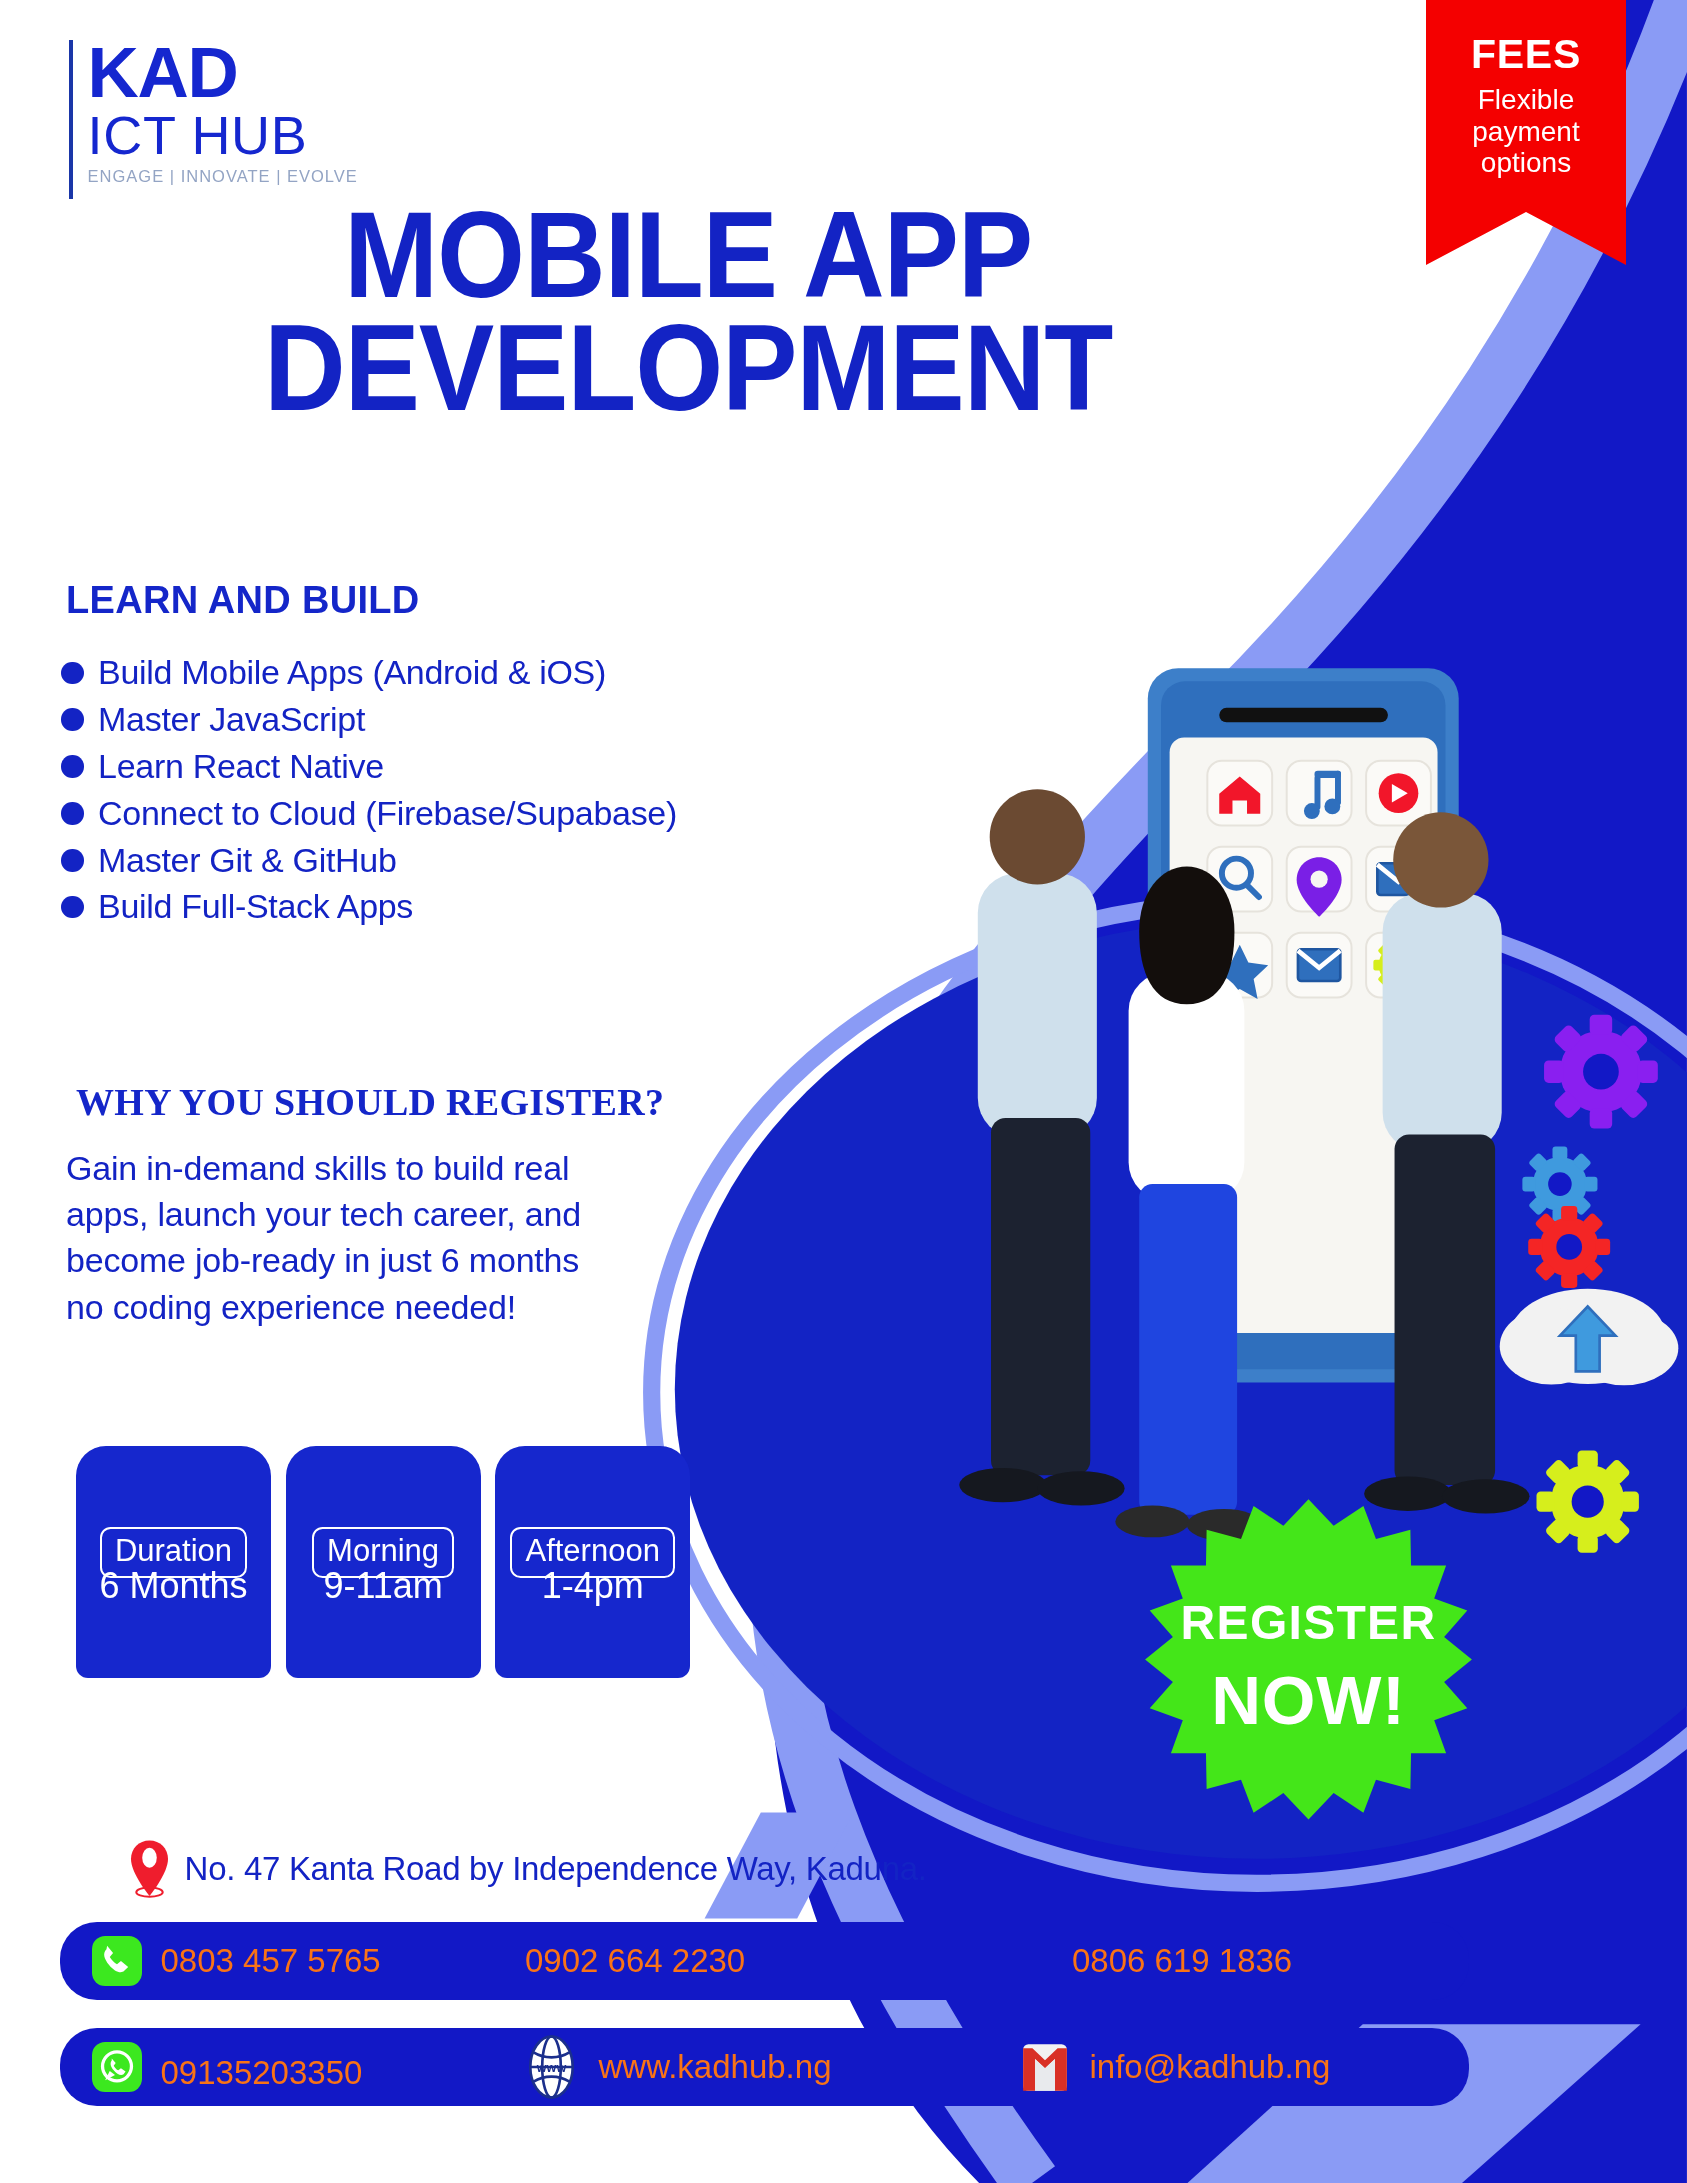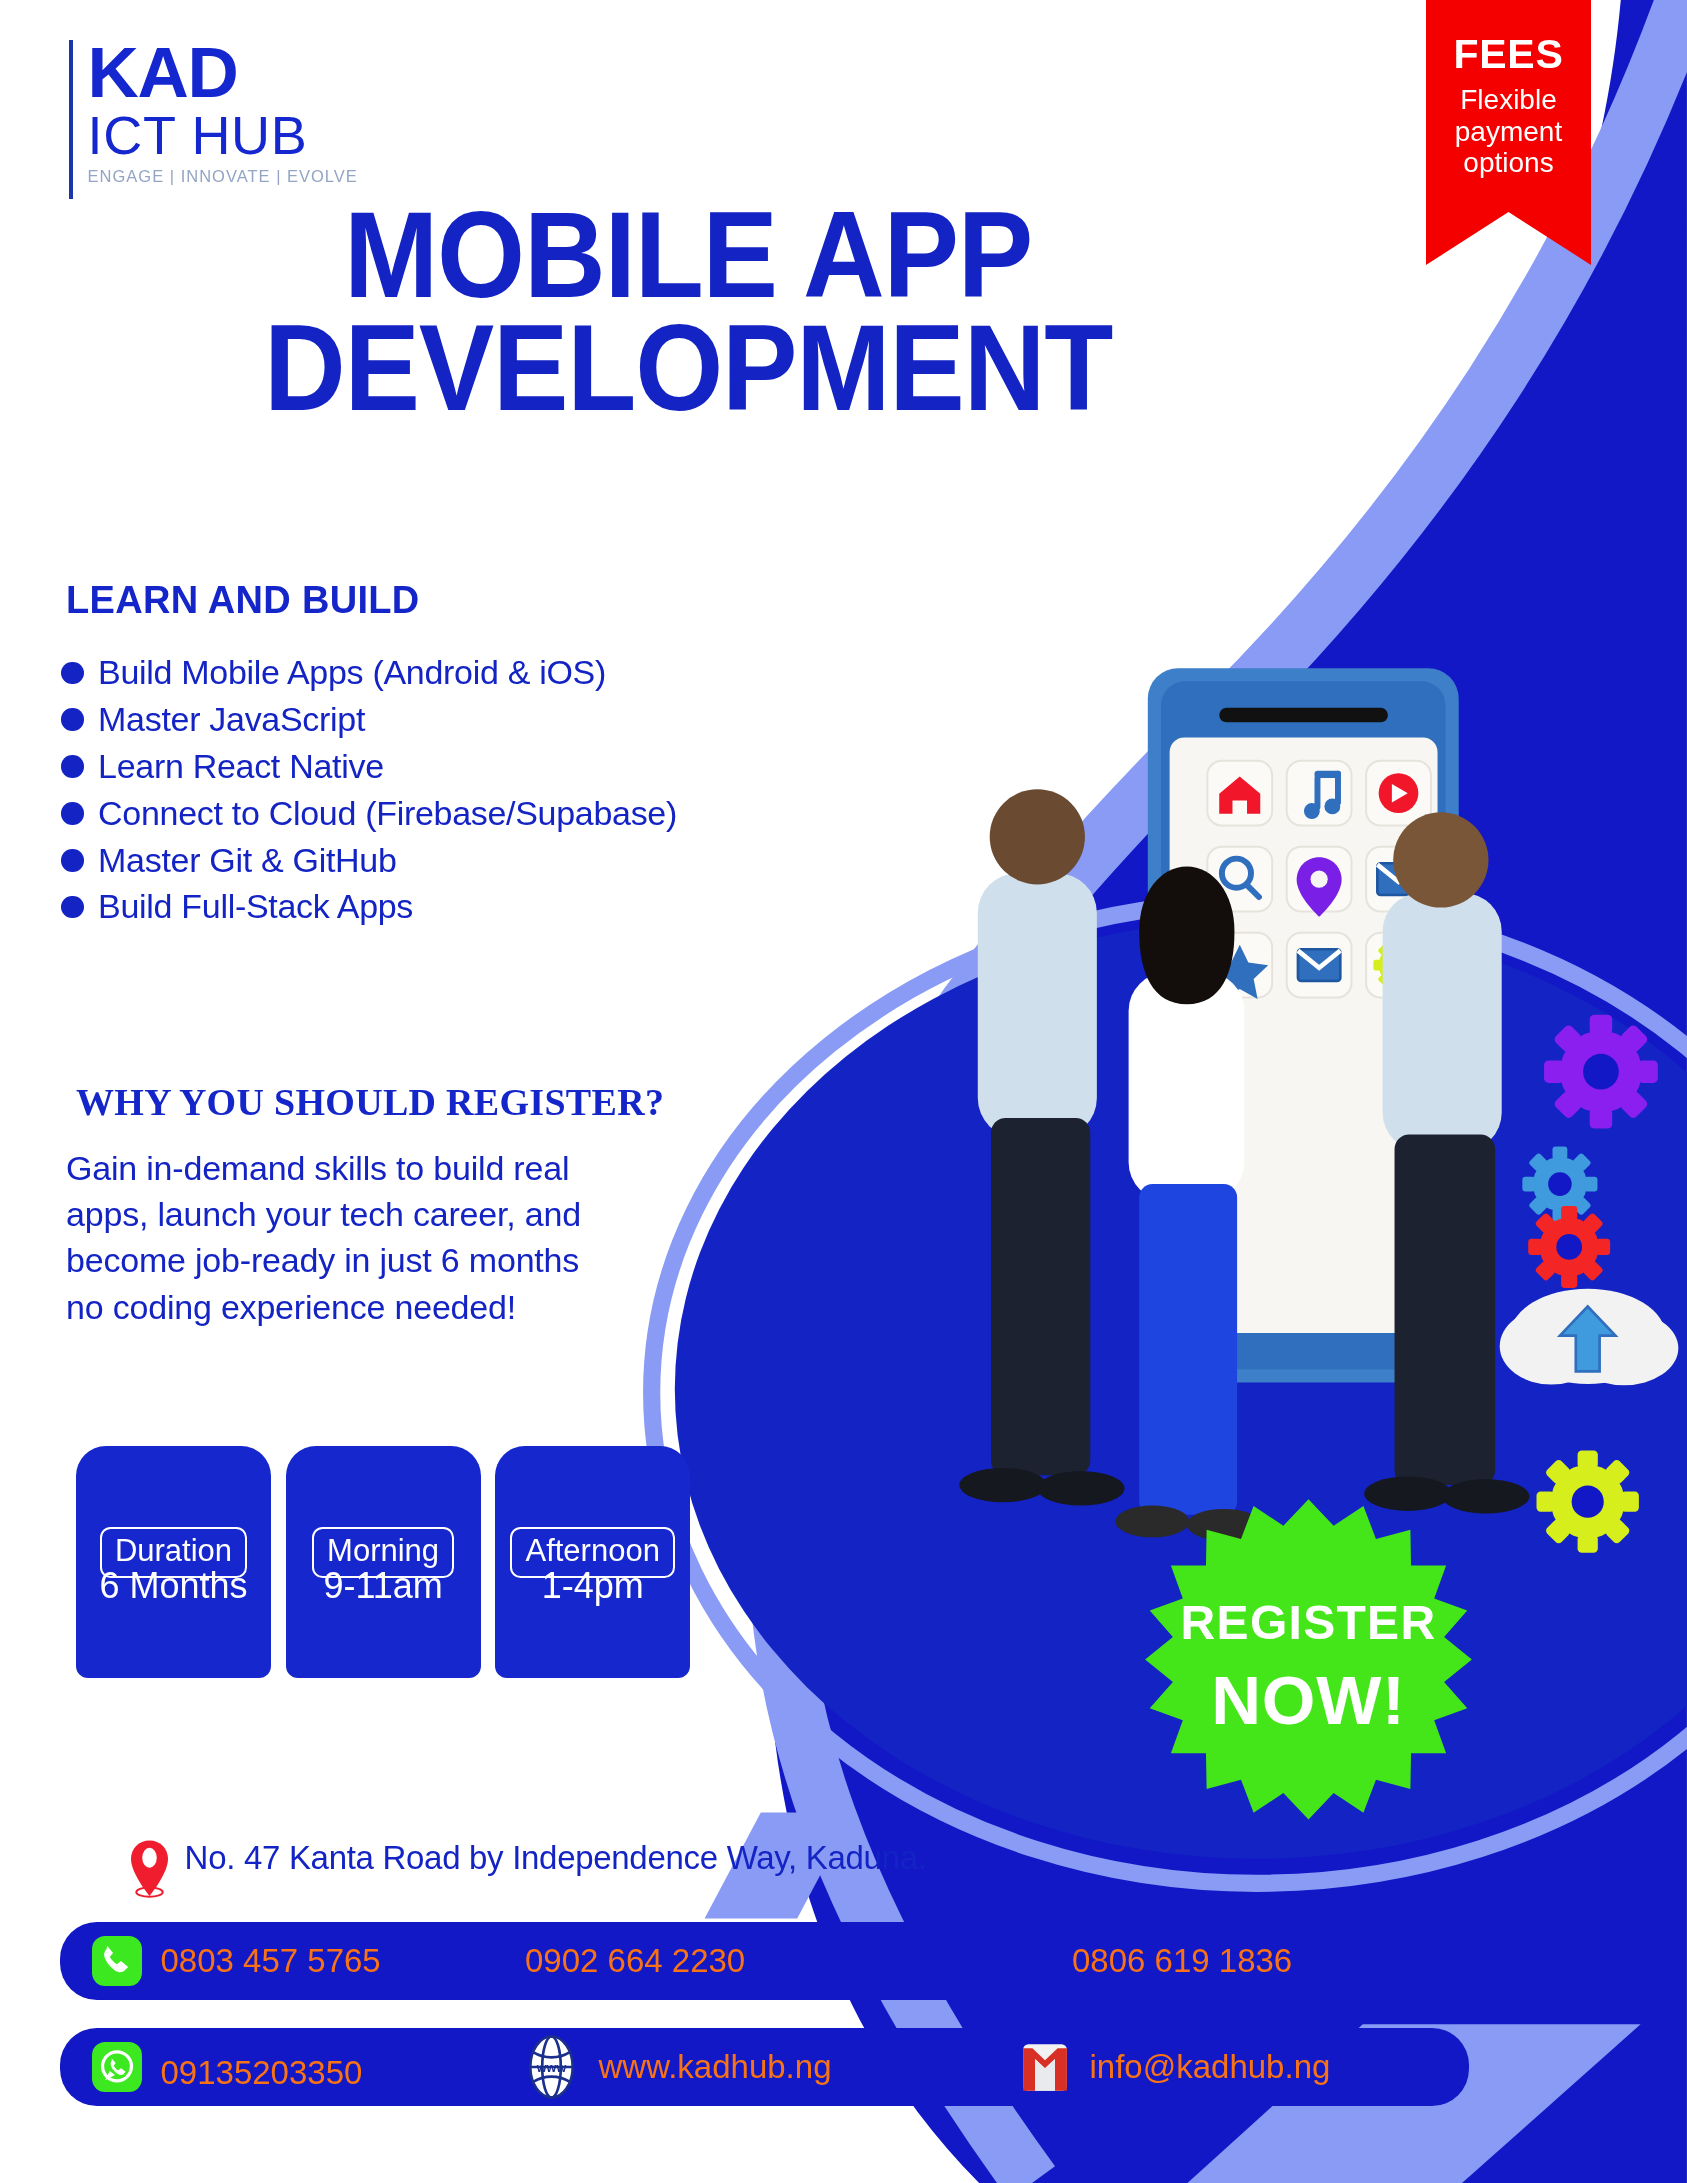--- a/index.html
+++ b/index.html
@@ -8,21 +8,21 @@
     width:1687px;height:2183px;overflow:hidden;position:relative;
   }
   .poster{position:absolute;inset:0;background:#ffffff;overflow:hidden;}
 
   
   .bg-layer{position:absolute;inset:0;overflow:hidden;pointer-events:none;}
   .bg-layer svg{position:absolute;top:0;left:0;}
 
   
   .fees-ribbon{
-    position:absolute;left:1426px;top:0;width:165px;height:265px;
+    position:absolute;left:1426px;top:0;width:200px;height:265px;
     background:#f40000;
     clip-path:polygon(0 0,100% 0,100% 100%,50% 80%,0 100%);
     display:flex;flex-direction:column;align-items:center;
     padding-top:34px;box-sizing:border-box;z-index:40;
   }
   .fees-title{color:#fff;font-size:41px;font-weight:bold;letter-spacing:0.7px;line-height:1;}
   .fees-sub{color:#fff;font-size:28px;line-height:1.12;text-align:center;margin-top:9.3px;font-weight:400;}
 
   
   .logo{position:absolute;left:69px;top:40px;z-index:30;display:flex;}
@@ -71,21 +71,21 @@
   
   .register-badge{position:absolute;left:1143px;top:1494px;width:331px;height:344px;z-index:35;}
   .register-badge .reg-text{
     position:absolute;inset:0;display:flex;flex-direction:column;
     align-items:center;justify-content:center;color:#fff;gap:20px;
   }
   .reg-top{font-size:48px;font-weight:bold;letter-spacing:1.3px;line-height:1;}
   .reg-bottom{font-size:69px;font-weight:bold;letter-spacing:0.7px;line-height:.95;margin-top:1.3px;}
 
   
-  .address-row{position:absolute;left:129px;top:1839px;display:flex;z-index:36;}
+  .address-row{position:absolute;left:129px;top:1839px;display:flex;align-items:center;z-index:36;}
   .address-text{font-size:33px;color:#1323c4;letter-spacing:-0.3px;margin-left:14.6px;white-space:nowrap;}
 
   
   .bar{position:absolute;background:#1218c6;border-radius:37px;z-index:36;display:flex;align-items:center;}
   #bar-phones{left:60px;top:1922px;width:1409px;height:78px;}
   #bar-social{left:60px;top:2028px;width:1409px;height:78px;}
   .contact-item{display:flex;align-items:center;position:absolute;}
   .contact-text{color:#f97316;font-size:33px;letter-spacing:0px;margin-left:18.5px;white-space:nowrap;}
   .ic{flex:0 0 auto;}
 </style>

